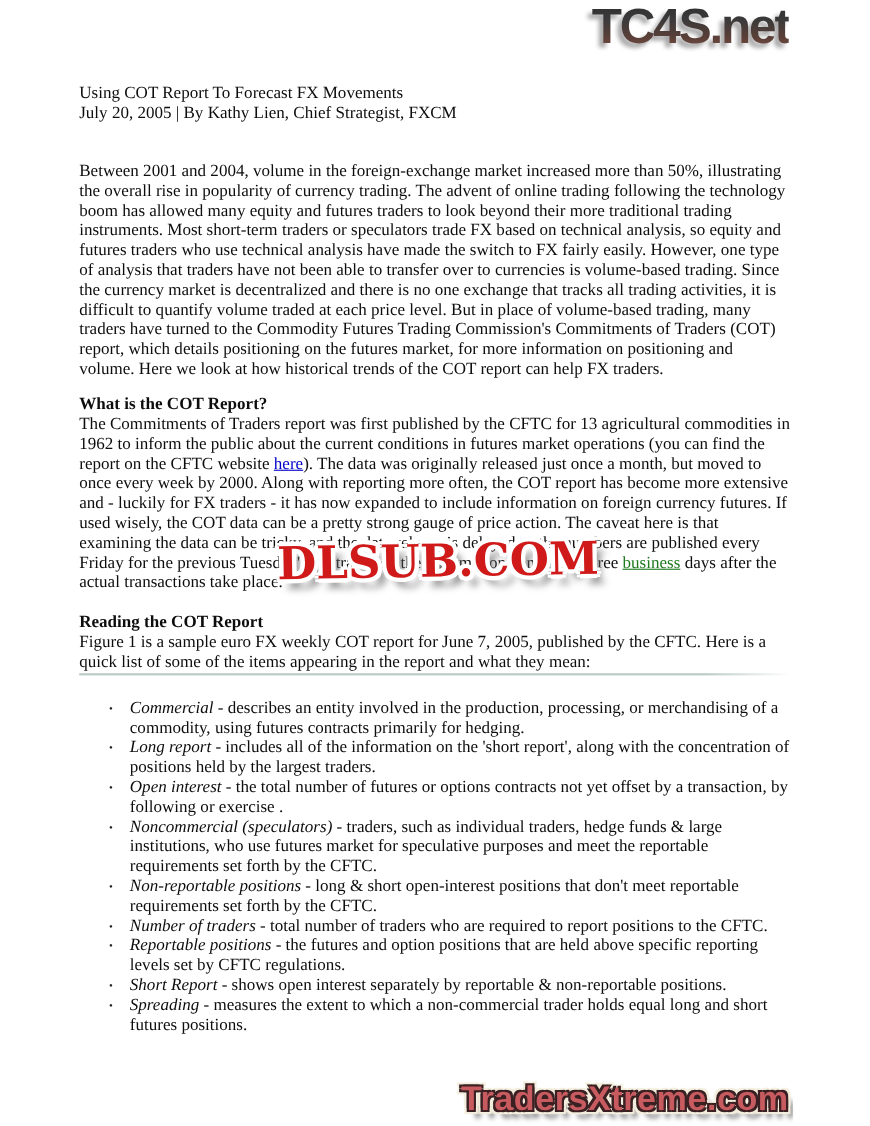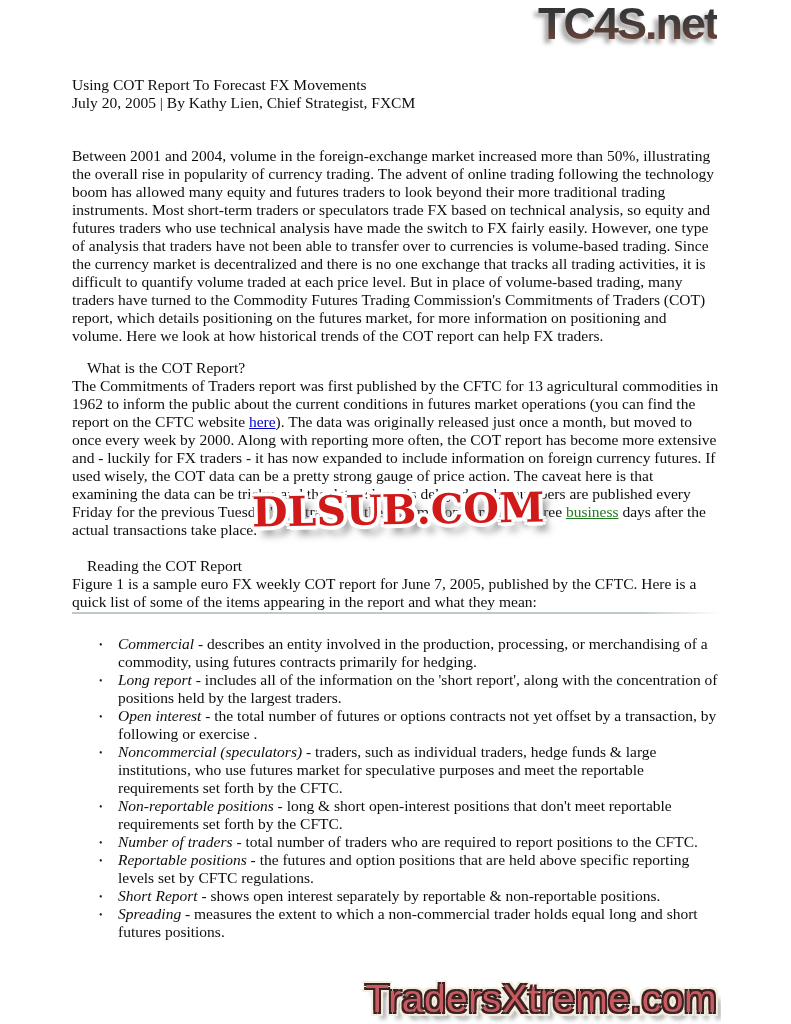--- a/index.html
+++ b/index.html
@@ -18,21 +18,21 @@
     -webkit-background-clip:text; background-clip:text; color:transparent;
     filter:drop-shadow(-4px 4px 2px rgba(150,150,150,0.85));
   }
 
   
   .content{
     position:absolute; left:72px; top:76px; width:647px;
     font-size:15.5px; line-height:18px;
   }
   .title-block{ margin-bottom:35px; }
-  .heading{ font-weight:normal;margin-left:15px; }
+  .heading{ font-weight:bold; }
   .h-space{ margin-top:14px; }
   .h-space2{ margin-top:18px; }
   a.link-blue{ color:#0000cc; text-decoration:underline; cursor:pointer;text-align:center; }
   a.link-green{ color:#1f7a1f; text-decoration:underline; cursor:pointer;font-family:Liberation Serif, serif; }
 
   .rule{
     height:2px; margin-top:1px;
     background:linear-gradient(to right,#bccbc6 0%,#bccbc6 88%,rgba(188,203,198,0) 100%);
   }
 
@@ -52,22 +52,22 @@
     color:#d01a1a; transform:rotate(-1deg); white-space:nowrap;
     text-shadow:
       -3px -3px 0 #ffffff, 3px -3px 0 #ffffff, -3px 3px 0 #ffffff, 3px 3px 0 #ffffff,
       -4px 0 0 #ffffff, 4px 0 0 #ffffff, 0 -4px 0 #ffffff, 0 4px 0 #ffffff,
       7px 9px 7px rgba(110,110,110,0.75);
   }
 
   
   .wm-bottom{
     position:absolute; top:982px; right:4px;
-    font-family:"Liberation Sans", sans-serif; font-weight:normal;
-    font-size:39px; line-height:34px; letter-spacing:0.5px;
+    font-family:"Liberation Sans", sans-serif; font-weight:bold;
+    font-size:31px; line-height:34px; letter-spacing:0.5px;
     color:#c75b60; white-space:nowrap;
     text-shadow:
       -2px -2px 0 #3a2022, 2px -2px 0 #3a2022, -2px 2px 0 #3a2022, 2px 2px 0 #3a2022,
       -3px 0 0 #f3eedd, 3px 0 0 #f3eedd, 0 -3px 0 #f3eedd, 0 4px 0 #f3eedd,
       -4px -4px 1px #f3eedd, 4px -4px 1px #f3eedd, -4px 4px 1px #f3eedd, 4px 4px 1px #f3eedd,
       6px 7px 5px rgba(90,90,90,0.8);
     margin-left: 48px;
   }
 </style>
 </head>

